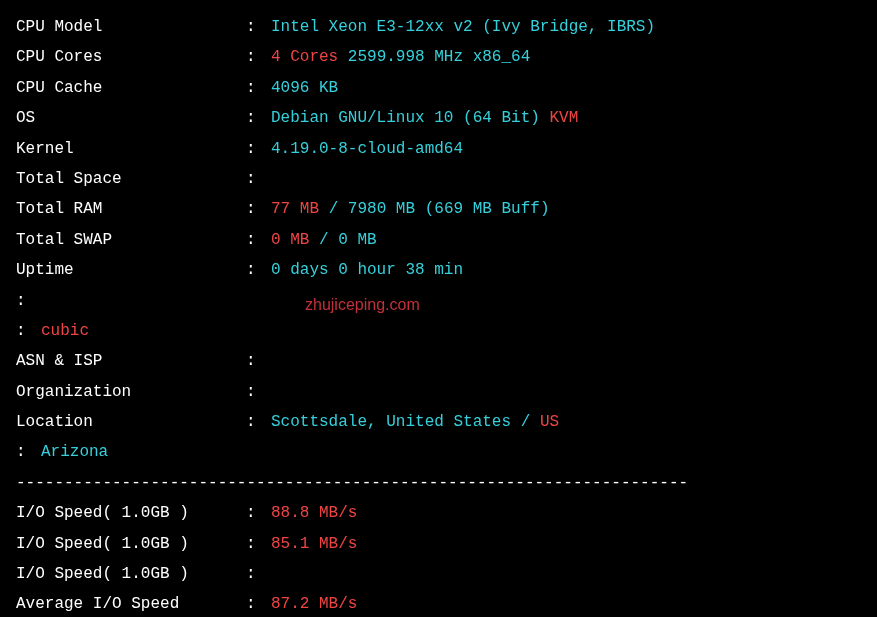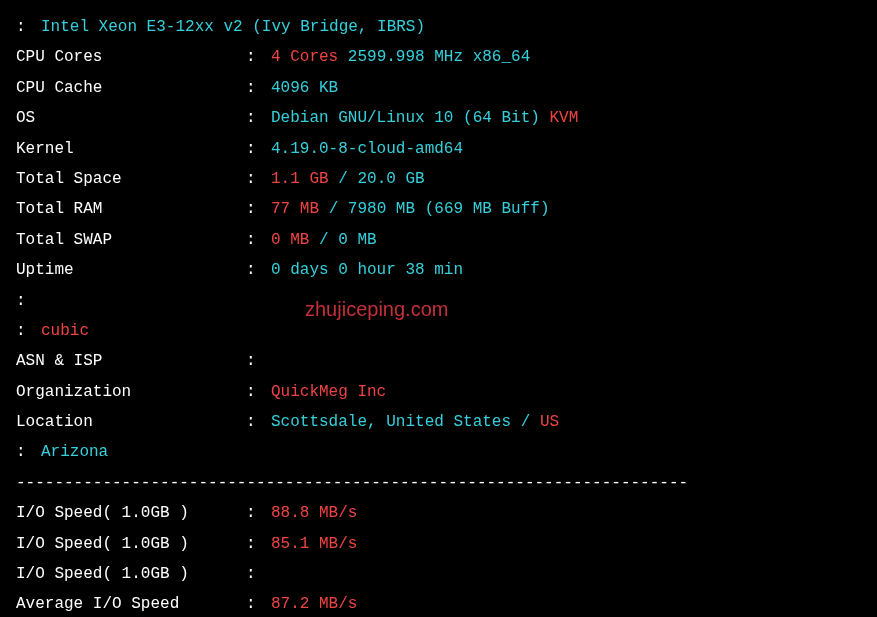--- a/index.html
+++ b/index.html
@@ -39,31 +39,32 @@
       color: #ffffff;
       letter-spacing: 0;
       overflow: hidden;
       white-space: nowrap;
     }
     .watermark {
       position: absolute;
       top: 290px;
       left: 305px;
       color: #e63946;
-      font-size: 20px;
+      font-size: 16px;
       font-weight: normal;
       opacity: 0.85;
       pointer-events: none;
       font-family: sans-serif;
     }
   </style>
 </head>
 <body>
 
 <div class="row">
+  <span class="label">CPU Model</span>
   <span class="colon">: </span>
   <span class="value cyan">Intel Xeon E3-12xx v2 (Ivy Bridge, IBRS)</span>
 </div>
 
 <div class="row">
   <span class="label">CPU Cores</span>
   <span class="colon">: </span>
   <span class="value"><span class="yellow">4 Cores</span> <span class="cyan">2599.998 MHz</span> <span class="cyan">x86_64</span></span>
 </div>
 
@@ -81,21 +82,20 @@
 
 <div class="row">
   <span class="label">Kernel</span>
   <span class="colon">: </span>
   <span class="value cyan">4.19.0-8-cloud-amd64</span>
 </div>
 
 <div class="row">
   <span class="label">Total Space</span>
   <span class="colon">: </span>
-  <span class="value"><span class="yellow">1.1 GB</span> <span class="cyan">/</span> <span class="cyan">20.0 GB</span></span>
 </div>
 
 <div class="row">
   <span class="label">Total RAM</span>
   <span class="colon">: </span>
   <span class="value"><span class="yellow">77 MB</span> <span class="cyan">/</span> <span class="cyan">7980 MB</span> <span class="cyan">(</span><span class="cyan">669 MB Buff</span><span class="cyan">)</span></span>
 </div>
 
 <div class="row">
   <span class="label">Total SWAP</span>
@@ -119,21 +119,20 @@
 </div>
 
 <div class="row">
   <span class="label">ASN &amp; ISP</span>
   <span class="colon">: </span>
 </div>
 
 <div class="row">
   <span class="label">Organization</span>
   <span class="colon">: </span>
-  <span class="value yellow">QuickMeg Inc</span>
 </div>
 
 <div class="row">
   <span class="label">Location</span>
   <span class="colon">: </span>
   <span class="value"><span class="cyan">Scottsdale, United States</span> <span class="cyan">/</span> <span class="yellow">US</span></span>
 </div>
 
 <div class="row">
   <span class="colon">: </span>

